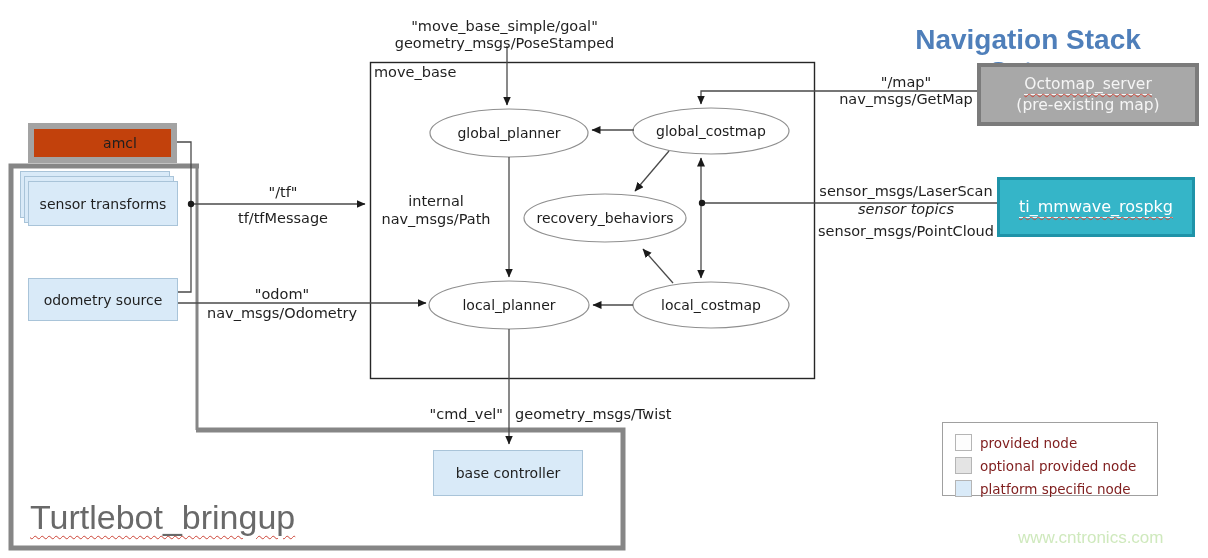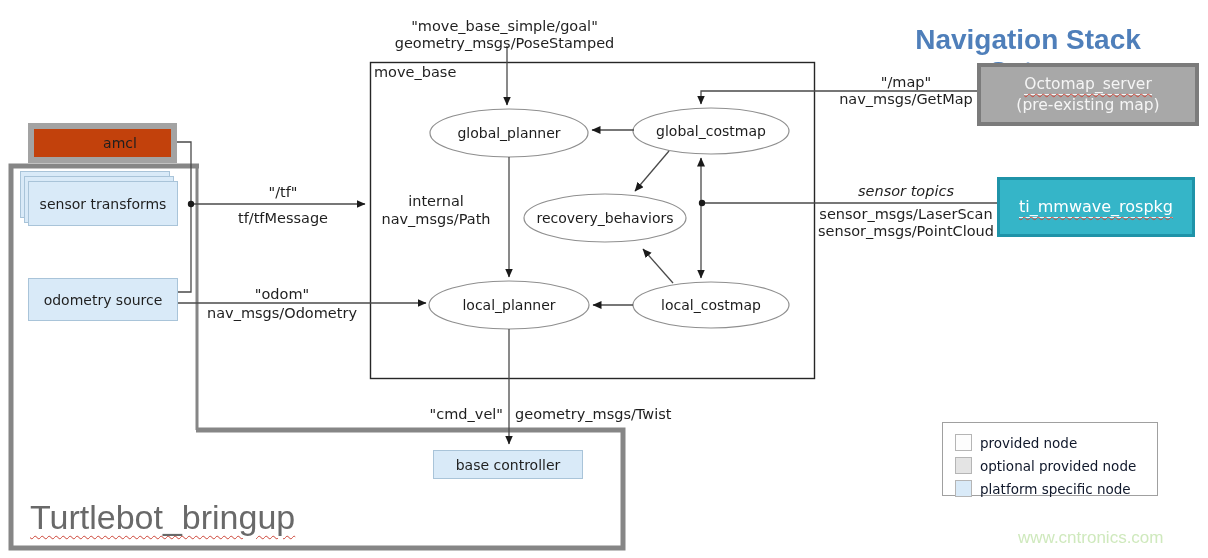--- a/index.html
+++ b/index.html
@@ -19,21 +19,21 @@
                color:#f5f5f5;text-align:center;font-size:15.5px;line-height:21px;padding-top:7px;}
   .ti-box{box-sizing:border-box;background:#35b5c8;border:3px solid #1f93a8;color:#ffffff;
           display:flex;align-items:center;justify-content:center;font-size:16px;}
   .misspell{text-decoration-line:underline;text-decoration-style:wavy;
             text-decoration-color:#cc4437;text-decoration-thickness:1px;text-underline-offset:4px;}
   .white-underline{border-bottom:1px solid rgba(255,255,255,.9);padding-bottom:1px;}
   .title{font-family:"Liberation Sans",sans-serif;font-weight:700;font-size:28px;color:#4f7fba;}
   .legend-box{box-sizing:border-box;border:1.5px solid #a0a0a0;background:#fff;padding:8px 0 0 12px;}
   .legend-row{display:flex;align-items:center;gap:8px;height:23px;}
   .swatch{width:17px;height:17px;border:1px solid #b5b5b5;box-sizing:border-box;flex:0 0 auto;}
-  .legend-label{font-size:13.5px;color:#0f172a;white-space:nowrap;}
+  .legend-label{font-size:13.5px;color:#7f1d1d;white-space:nowrap;}
   .group-label{font-family:"Liberation Sans",sans-serif;font-size:34px;color:#696969;}
   .watermark{font-family:"Liberation Sans",sans-serif;font-size:17px;color:#cfe9bd;}
   .italic{font-style:italic;}
   svg text{font-family:"DejaVu Sans",sans-serif;font-size:14px;fill:#1c1c1c;}
   svg .mbline{stroke:#4a4a4a;stroke-width:1.3;fill:none;}
   svg .thick{stroke:#868686;fill:none;}
   svg .ell{fill:#ffffff;stroke:#8f8f8f;stroke-width:1.2;}
 </style>
 </head>
 <body>
@@ -104,43 +104,43 @@
     <span class="blockline">"odom"</span>
     <span class="blockline">nav_msgs/Odometry</span>
   </div>
 
   <div class="abs lbl center" style="left:374px;top:193px;width:124px;line-height:17.5px;">
     <span class="blockline">internal</span>
     <span class="blockline">nav_msgs/Path</span>
   </div>
 
   <div class="abs lbl center" style="left:811px;top:183px;width:190px;line-height:17.5px;">
+    <span class="blockline">sensor_msgs/LaserScan</span>
     <span class="blockline italic" style="margin-bottom:5px;">sensor topics</span>
-    <span class="blockline">sensor_msgs/LaserScan</span>
     <span class="blockline">sensor_msgs/PointCloud</span>
   </div>
 
   <div class="abs lbl right" style="left:385px;top:406px;width:118px;">"cmd_vel"</div>
   <div class="abs lbl" style="left:515px;top:406px;width:200px;">geometry_msgs/Twist</div>
 
   <div class="abs node node-gray" style="left:28px;top:123px;width:149px;height:40px;">
     <span>amcl</span>
   </div>
 
   <div class="abs node-blue" style="left:20px;top:171px;width:148px;height:45px;"></div>
   <div class="abs node-blue" style="left:24px;top:176px;width:148px;height:45px;"></div>
   <div class="abs node node-blue" style="left:28px;top:181px;width:150px;height:45px;">
     <span>sensor transforms</span>
   </div>
 
   <div class="abs node node-blue" style="left:28px;top:278px;width:150px;height:43px;">
     <span>odometry source</span>
   </div>
 
-  <div class="abs node node-blue" style="left:433px;top:450px;width:150px;height:29px;">
+  <div class="abs node node-blue" style="left:433px;top:450px;width:150px;height:46px;">
     <span>base controller</span>
   </div>
 
   <div class="abs octomap-box" style="left:977px;top:63px;width:222px;height:63px;">
     <span class="blockline">
       <span class="white-underline misspell">Octomap_server</span>
     </span>
     <span class="blockline">(pre-existing map)</span>
   </div>
 

